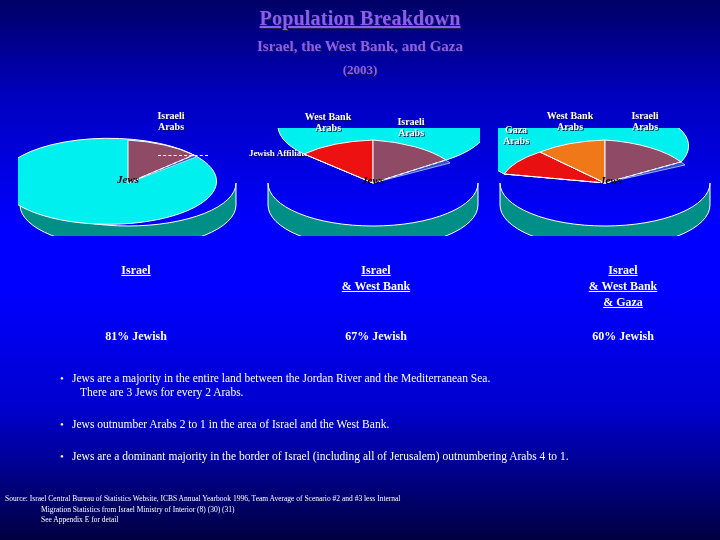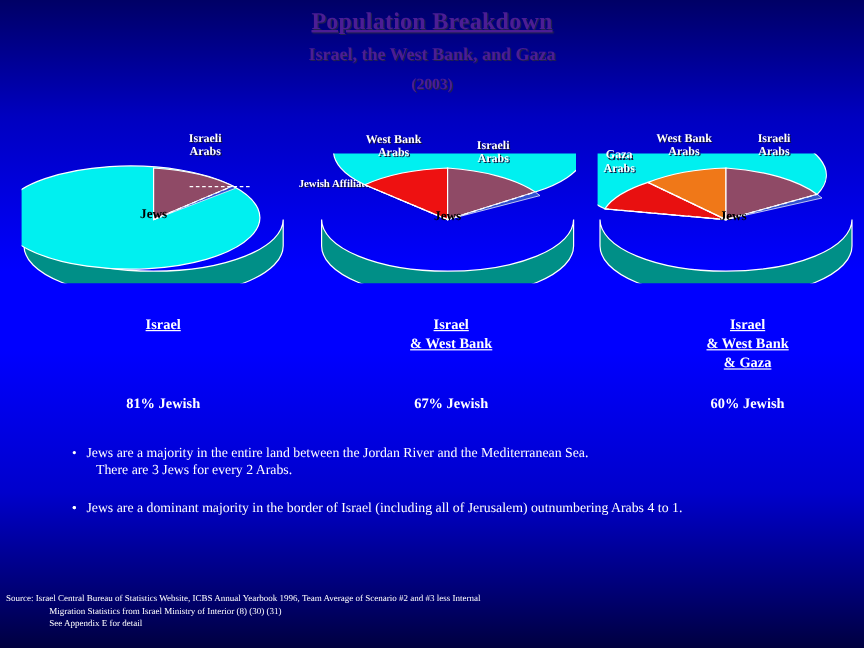--- a/index.html
+++ b/index.html
@@ -12,38 +12,38 @@
         #0000ff 42%,
         #0000ff 54%,
         #0000cc 76%,
         #000070 92%,
         #000040 100%);
   }
   #slide{position:relative;width:720px;height:540px;}
 
   .ttl{
     position:absolute;left:0;width:720px;text-align:center;
-    color:#4c1d95;font-weight:bold;
+    color:#8b5cf6;font-weight:bold;
     text-shadow:1px 1px 0 #202050;
   }
   #title-main{top:7px;font-size:20px;text-decoration:underline;letter-spacing:.2px;}
   #title-sub{top:38px;font-size:15px;}
   #title-year{top:62px;font-size:13px;}
 
   .pie-wrap{position:absolute;}
   .pie-svg{display:block;}
 
   .seg-label{
     position:absolute;color:#ffffff;font-weight:bold;font-size:10px;
     line-height:11px;text-align:center;white-space:nowrap;
     text-shadow:1px 1px 0 #101040;
   }
   .jews-label{
     position:absolute;color:#000000;font-weight:bold;font-size:11px;
-    text-align:center;white-space:nowrap;
+    text-align:center;white-space:nowrap;font-style:italic;
   }
   .leader{position:absolute;border-top:1px dashed #ffffff;height:0;}
 
   .cap{
     position:absolute;text-align:center;color:#ffffff;font-weight:bold;
     font-size:12px;line-height:16px;
   }
   .cap u{}
   .pct{
     position:absolute;text-align:center;color:#ffffff;font-weight:bold;
@@ -168,20 +168,21 @@
   <div class="pct" style="left:553px;top:329px;width:140px;">60% Jewish</div>
 
   <div id="bullets">
     <div class="bullet">
       <span class="dot">•</span>
       <span>Jews are a majority in the entire land between the Jordan River and the Mediterranean Sea.</span>
       <span class="l2">There are 3 Jews for every 2 Arabs.</span>
     </div>
     <div class="bullet" style="margin-top:19px;">
       <span class="dot">•</span>
+      <span>Jews outnumber Arabs 2 to 1 in the area of Israel and the West Bank.</span>
     </div>
     <div class="bullet" style="margin-top:18px;">
       <span class="dot">•</span>
       <span>Jews are a dominant majority in the border of Israel (including all of Jerusalem) outnumbering Arabs 4 to 1.</span>
     </div>
   </div>
 
   <div id="source">
     <span class="sl">Source:  Israel Central Bureau of Statistics Website, ICBS Annual Yearbook 1996, Team Average of Scenario #2 and #3 less Internal</span>
     <span class="ind">Migration Statistics from Israel Ministry of Interior (8) (30) (31)</span>

